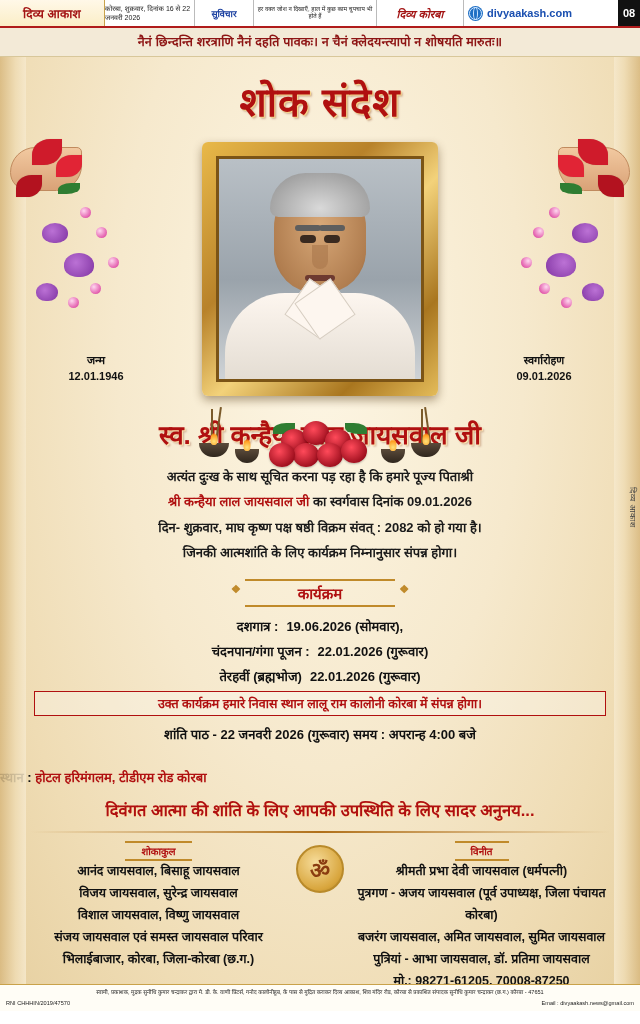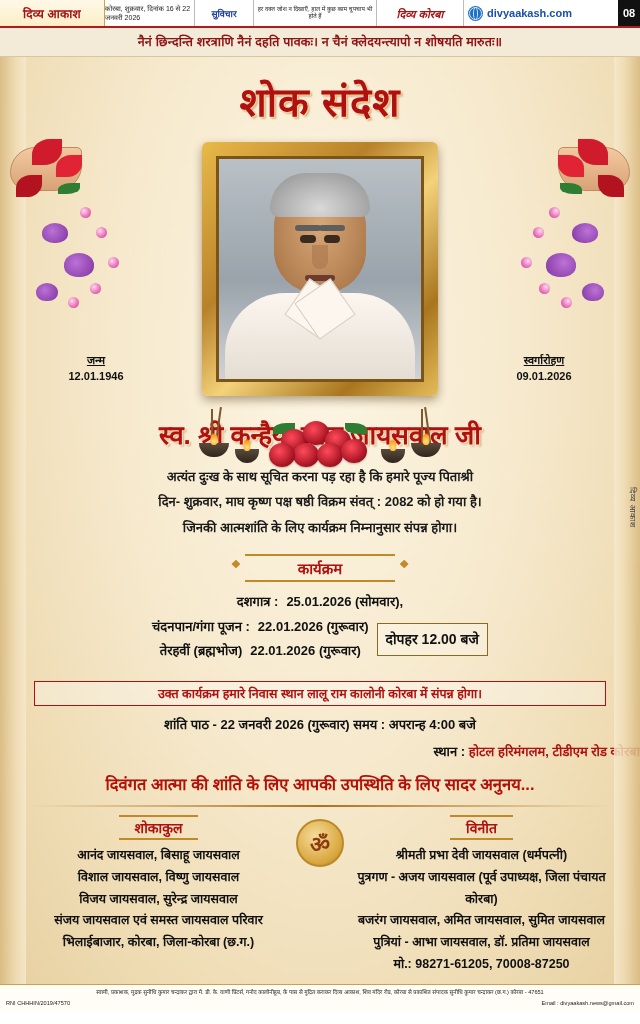--- a/index.html
+++ b/index.html
@@ -311,21 +311,21 @@
 
   .date-label {
     position: absolute;
     width: 120px;
     text-align: center;
     font-size: 11px;
     color: #111;
     font-weight: bold;
     line-height: 1.45;
   }
-  .date-label .d-head { color: #111; text-decoration: underline; }
+  .date-label .d-head { color: #111; }
   .date-label .d-val { color: #111; }
   .date-label.birth { left: 36px; top: 296px; }
   .date-label.death { right: 36px; top: 296px; }
 
   
   .bouquet {
     position: absolute;
     left: 50%;
     transform: translateX(-50%);
     top: 356px;
@@ -426,43 +426,43 @@
     gap: 8px;
   }
   .sched-left { text-align: left; }
   .time-box {
     border: 1px solid #8a6a22;
     padding: 2px 8px;
     font-size: 14px;
     background: rgba(255,255,255,.25);
   }
   .notice {
-    margin: 17px 34px 0;
+    margin: 2px 34px 0;
     text-align: center;
     border: 1px solid #b01010;
     color: #b01010;
     font-weight: bold;
     font-size: 12.5px;
     padding: 3px 4px;
     background: rgba(255,255,255,.3);
   }
   .sched2 {
     margin: 7px 34px 0;
     text-align: center;
     font-size: 13px;
     font-weight: bold;
     color: #111;
     line-height: 1.9;
   }
   .venue {
-    text-align: right;
+    text-align: left;
     font-size: 13px;
     font-weight: bold;
     color: #b01010;
-    margin-top: 4px;
+    margin-top: 20px;
   }
   .venue .vk { color: #111; }
 
   .appeal {
     margin: 12px 20px 0;
     text-align: center;
     color: #b01010;
     font-weight: bold;
     font-size: 16.5px;
     text-shadow: 1px 1px 0 #ffe7b0;
@@ -481,25 +481,24 @@
     position: relative;
   }
   .col {
     flex: 1;
     text-align: center;
   }
   .col-head {
     display: inline-block;
     color: #b01010;
     font-weight: bold;
-    font-size: 14px;
+    font-size: 10px;
     border-top: 2px solid #c08a2a;
     border-bottom: 2px solid #c08a2a;
     padding: 1px 16px;
-    margin-bottom: 5px;
   }
   .col-line {
     font-size: 12.5px;
     font-weight: bold;
     color: #111;
     line-height: 1.75;
   }
   .center-emblem {
     width: 54px;
     display: flex;
@@ -653,64 +652,66 @@
       <div class="rose" style="left:98px; top:30px;"></div>
       <div class="rose" style="left:122px; top:30px;"></div>
       <div class="rose" style="left:146px; top:26px;"></div>
       <div class="rose" style="left:74px; top:30px;"></div>
     </div>
 
     <div class="deceased-name">स्व. श्री कन्हैया लाल जायसवाल जी</div>
 
     <div class="para">
       <div>अत्यंत दुःख के साथ सूचित करना पड़ रहा है कि हमारे पूज्य पिताश्री</div>
+      <div>
+        <span class="hl">श्री कन्हैया लाल जायसवाल जी</span><span> का स्वर्गवास दिनांक 09.01.2026</span>
+      </div>
       <div>दिन- शुक्रवार, माघ कृष्ण पक्ष षष्ठी विक्रम संवत् : 2082 को हो गया है।</div>
       <div>जिनकी आत्मशांति के लिए कार्यक्रम निम्नानुसार संपन्न होगा।</div>
     </div>
 
     <div class="karya-head">कार्यक्रम</div>
 
     <div class="sched">
       <div class="sched-row">
         <span class="sched-left">दशगात्र :</span>
-        <span>25.01.2026 (सोमवार),</span>
+        <span>19.06.2026 (सोमवार),</span>
       </div>
       <div class="sched-row">
         <div>
           <div class="sched-row">
             <span class="sched-left">चंदनपान/गंगा पूजन :</span>
             <span>22.01.2026 (गुरूवार)</span>
           </div>
           <div class="sched-row">
             <span class="sched-left">तेरहवीं (ब्रह्मभोज)</span>
             <span>22.01.2026 (गुरूवार)</span>
           </div>
         </div>
-        <div class="time-box">दोपहर 12.00 बजे</div>
       </div>
     </div>
 
     <div class="notice">उक्त कार्यक्रम हमारे निवास स्थान लालू राम कालोनी कोरबा में संपन्न होगा।</div>
 
     <div class="sched2">शांति पाठ - 22 जनवरी  2026 (गुरूवार) समय : अपरान्ह 4:00 बजे</div>
 
     <div class="venue">
       <span class="vk">स्थान :</span>
       <span>होटल हरिमंगलम, टीडीएम रोड कोरबा</span>
     </div>
 
     <div class="appeal">दिवंगत आत्मा की शांति के लिए आपकी उपस्थिति के लिए सादर अनुनय...</div>
     <div class="divider"></div>
 
     <div class="cols">
       <div class="col">
         <div class="col-head">शोकाकुल</div>
         <div class="col-line">आनंद जायसवाल, बिसाहू जायसवाल</div>
+        <div class="col-line">विजय जायसवाल, सुरेन्द्र जायसवाल</div>
         <div class="col-line">विशाल जायसवाल, विष्णु जायसवाल</div>
-        <div class="col-line">विजय जायसवाल, सुरेन्द्र जायसवाल</div>
         <div class="col-line">संजय जायसवाल एवं समस्त जायसवाल परिवार</div>
         <div class="col-line">भिलाईबाजार, कोरबा, जिला-कोरबा (छ.ग.)</div>
       </div>
       <div class="center-emblem">
         <div class="om">ॐ</div>
       </div>
       <div class="col">
         <div class="col-head">विनीत</div>
         <div class="col-line">श्रीमती प्रभा देवी जायसवाल (धर्मपत्नी)</div>
         <div class="col-line">पुत्रगण - अजय जायसवाल (पूर्व उपाध्यक्ष, जिला पंचायत कोरबा)</div>

